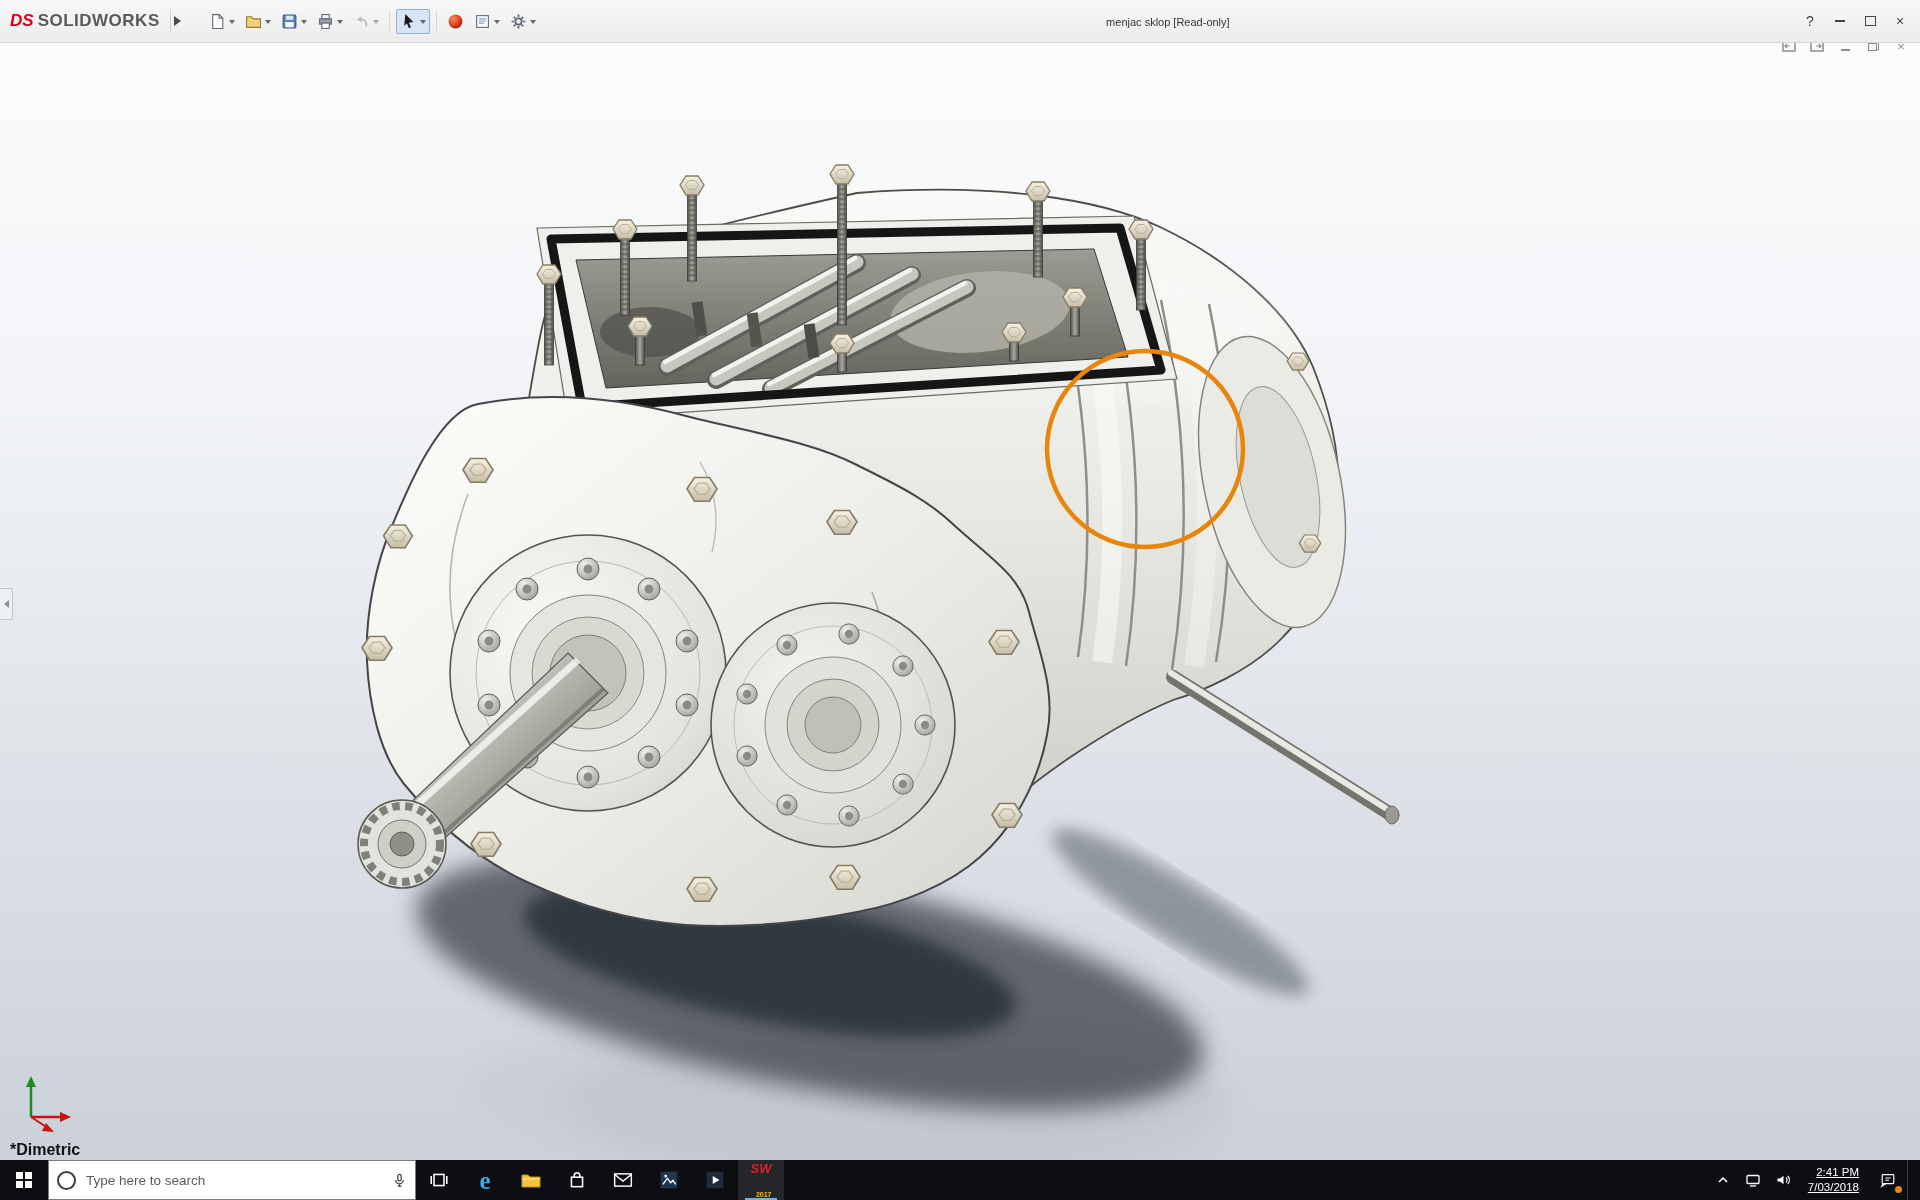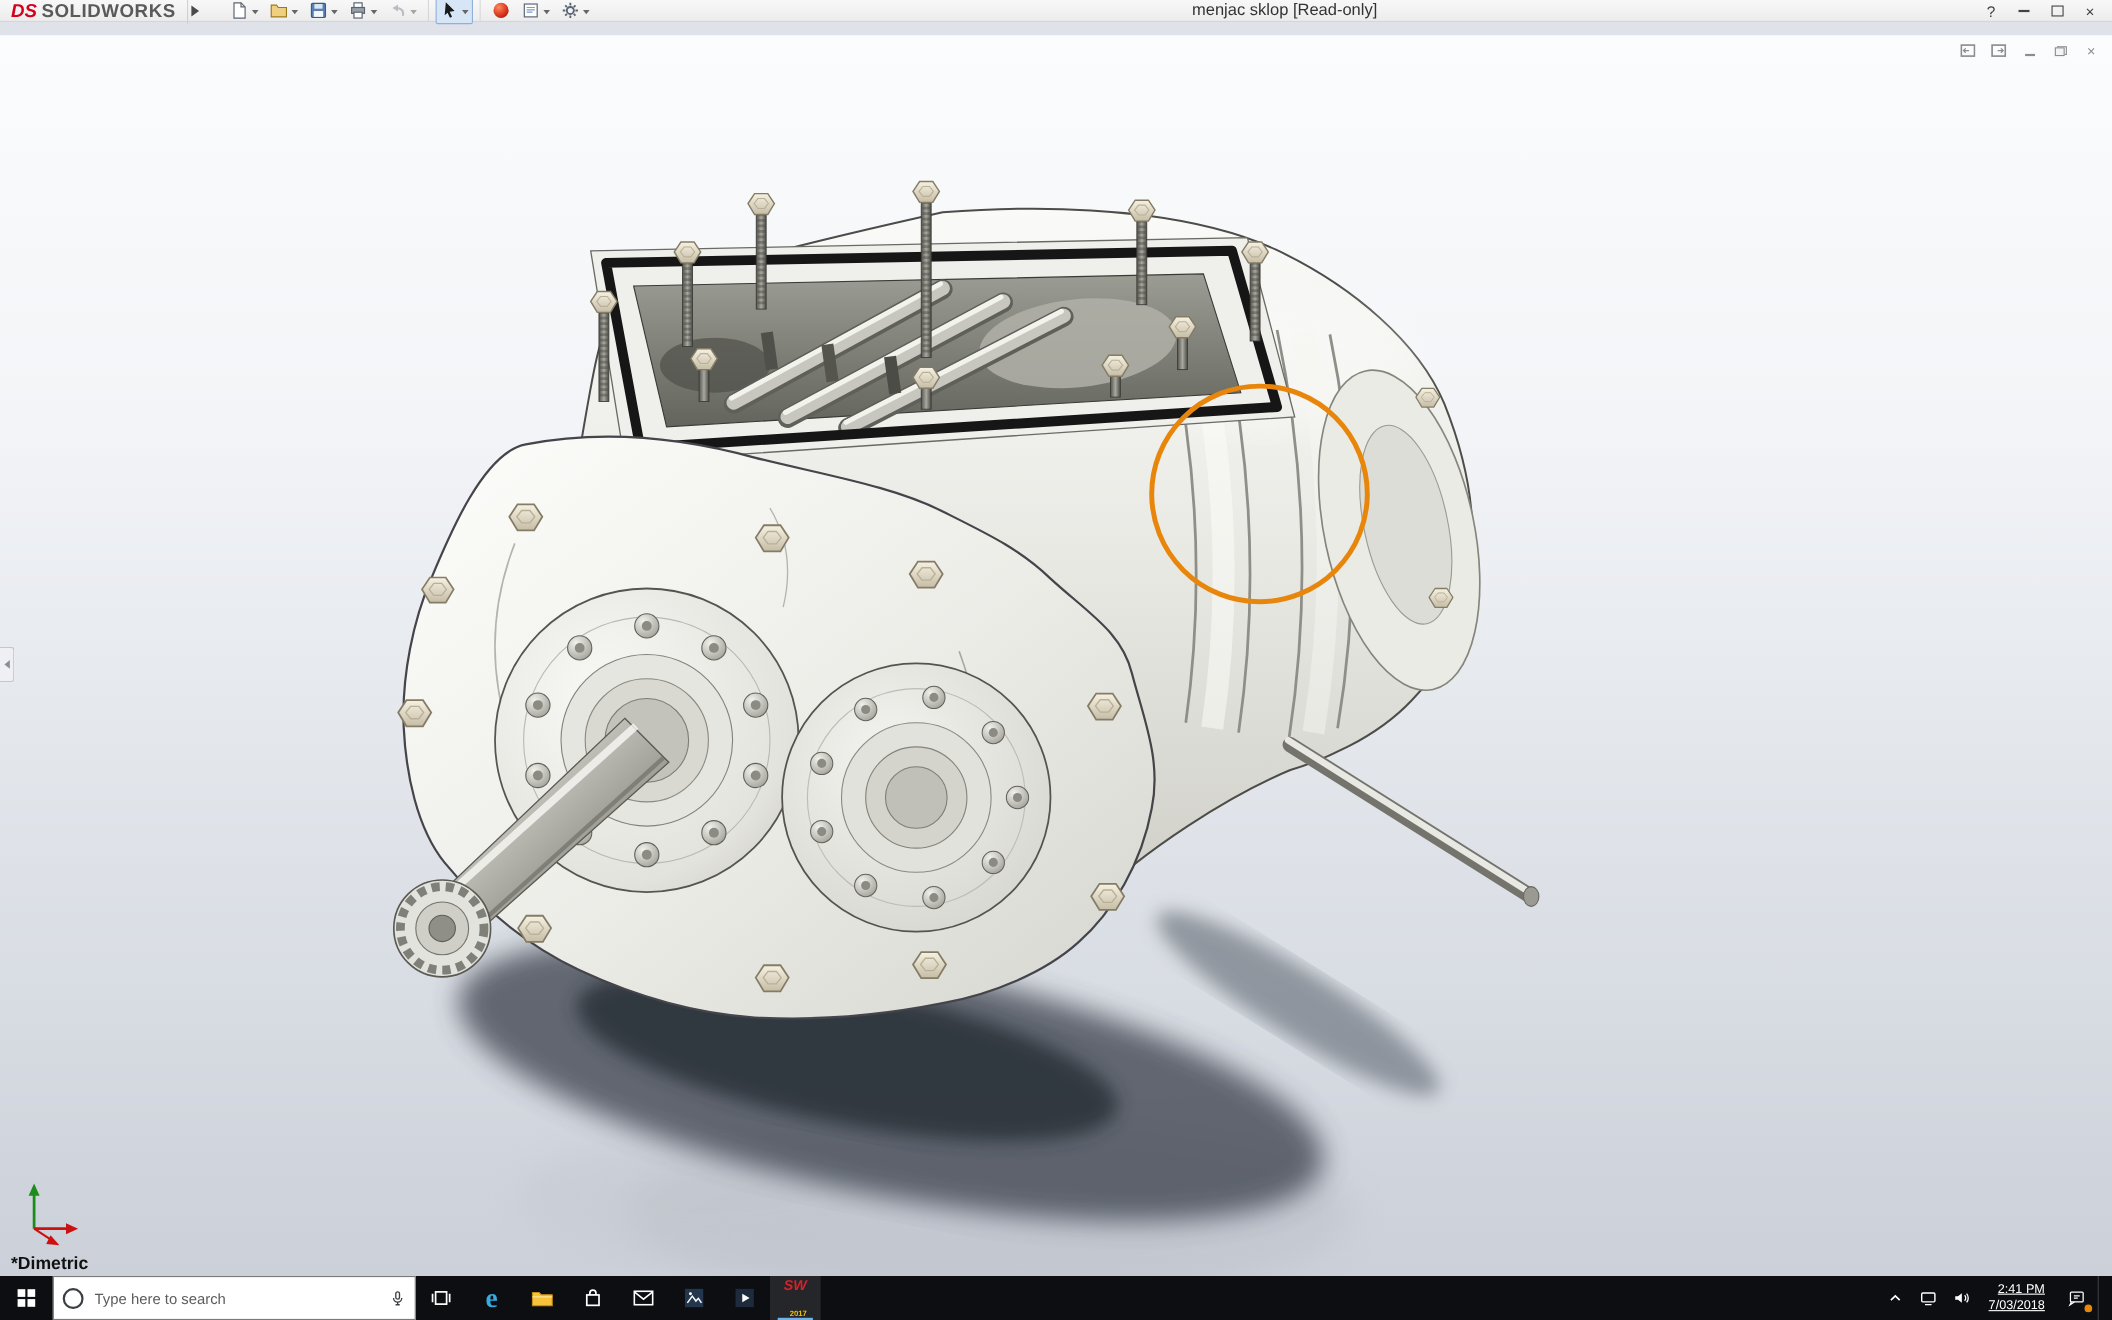--- a/index.html
+++ b/index.html
@@ -1,36 +1,36 @@
 <!DOCTYPE html>
 <html><head>
 <meta charset="utf-8">
 <style>
   html,body{margin:0;padding:0;}
   #screen{position:relative;width:1920px;height:1200px;overflow:hidden;background:#dfe2e8;
           font-family:"Liberation Sans",sans-serif;-webkit-user-select:none;user-select:none;}
   button{font-family:inherit;cursor:default;}
 
   
-  .titlebar{position:absolute;top:0;left:0;right:0;height:20px;background:linear-gradient(#f8f8f8,#ececec);
+  .titlebar{position:absolute;top:0;left:0;right:0;height:43px;background:linear-gradient(#f8f8f8,#ececec);
             border-bottom:1px solid #d6d6d6;display:flex;align-items:center;padding:0 6px;box-sizing:border-box;z-index:5;}
   .brand{display:flex;align-items:baseline;gap:4px;padding:2px 10px 2px 4px;border-right:1px solid #d0d0d0;}
   .logo-ds{color:#d6001c;font-weight:bold;font-style:italic;font-size:17px;}
   .brand-text{color:#5a5a5a;font-weight:bold;font-size:17px;letter-spacing:.5px;}
   .expander{background:transparent;border:none;width:18px;height:24px;display:flex;align-items:center;justify-content:center;}
   .tri-right{width:0;height:0;border:5px solid transparent;border-left:7px solid #4a4a4a;}
   .toolbar{display:flex;align-items:center;gap:2px;margin-left:16px;}
   .tb{display:flex;align-items:center;border:1px solid transparent;background:transparent;padding:2px 3px;height:25px;border-radius:2px;}
   .tb svg{width:17px;height:17px;display:block;}
   .tb.active{background:#d7e6f7;border-color:#8fb0d8;}
   .tb.disabled{opacity:.55;}
   .caret{width:0;height:0;border:3px solid transparent;border-top:4px solid #666;margin:5px 0 0 3px;}
   .tsep{width:1px;height:20px;background:#d7d7d7;margin:0 4px;}
   .title-wrap{flex:1;text-align:center;min-width:0;}
-  .doc-title{font-size:15px;color:#333;}
+  .doc-title{font-size:11px;color:#333;}
   .win-controls{display:flex;align-items:center;gap:2px;}
   .win-btn{width:28px;height:24px;display:flex;align-items:center;justify-content:center;background:transparent;border:none;color:#444;font-size:14px;}
   .g-min{width:10px;height:0;border-bottom:2px solid #444;}
   .g-max{width:9px;height:8px;border:1.5px solid #444;}
 
   
   .viewport{position:absolute;top:32px;left:0;right:0;bottom:40px;overflow:hidden;
             background:linear-gradient(180deg,#fbfcfd 0%,#f2f4f7 32%,#dde1e7 68%,#cbd0d9 100%);}
   .model{position:absolute;inset:0;width:100%;height:100%;}
 
@@ -48,21 +48,21 @@
   .left-tab .tri{width:0;height:0;border:4px solid transparent;border-right:5px solid #8a9099;margin-right:3px;}
 
   .triad{position:absolute;left:16px;bottom:26px;width:64px;height:64px;z-index:3;}
   .view-label{position:absolute;left:10px;bottom:1px;font-size:16px;font-weight:bold;color:#111;z-index:3;}
 
   
   .taskbar{position:absolute;left:0;right:0;bottom:0;height:40px;background:#0d0e12;display:flex;align-items:stretch;z-index:6;}
   .start{width:48px;display:flex;align-items:center;justify-content:center;background:transparent;border:none;}
   .logo-grid{display:grid;grid-template-columns:7px 7px;grid-template-rows:7px 7px;gap:1.5px;}
   .logo-grid i{background:#fff;display:block;}
-  .search-box{width:330px;background:#ffffff;border:1px solid #7a7a7a;box-sizing:border-box;display:flex;align-items:center;padding:0 8px;gap:8px;}
+  .search-box{width:368px;background:#ffffff;border:1px solid #7a7a7a;box-sizing:border-box;display:flex;align-items:center;padding:0 8px;gap:8px;}
   .cortana{width:15px;height:15px;border:2px solid #3a3f46;border-radius:50%;flex:0 0 auto;}
   .search-box input{flex:1;border:none;outline:none;font-size:13.5px;background:transparent;color:#222;font-family:inherit;min-width:0;}
   .search-box input::placeholder{color:#5c5c5c;opacity:1;}
   .mic{background:transparent;border:none;padding:0;display:flex;align-items:center;}
   .mic svg{width:15px;height:15px;}
   .tb-app{width:46px;display:flex;align-items:center;justify-content:center;background:transparent;border:none;position:relative;padding:0;}
   .tb-app svg{width:20px;height:20px;display:block;}
   .tb-app.running{background:rgba(255,255,255,.10);}
   .run-bar{position:absolute;bottom:0;left:7px;right:7px;height:2.5px;background:#6fb3e8;}
   .edge-glyph{color:#35abe2;font-size:25px;font-weight:bold;line-height:1;font-family:"Liberation Serif",serif;}

